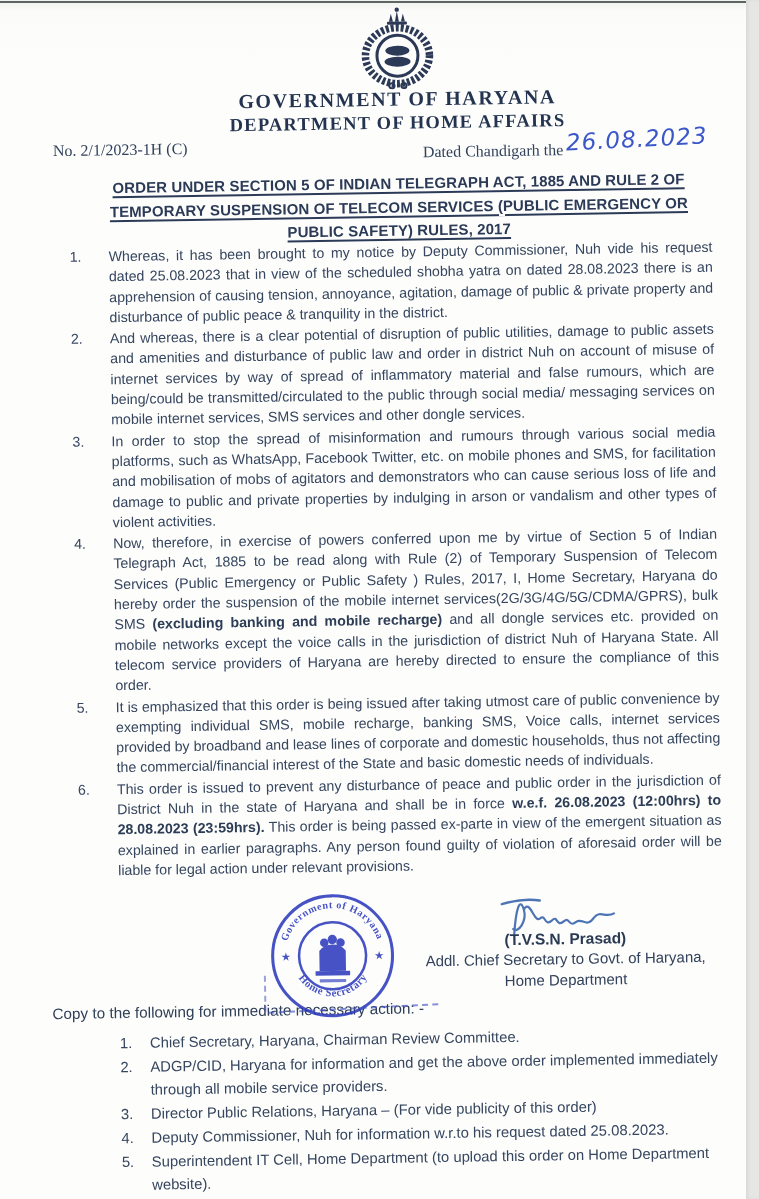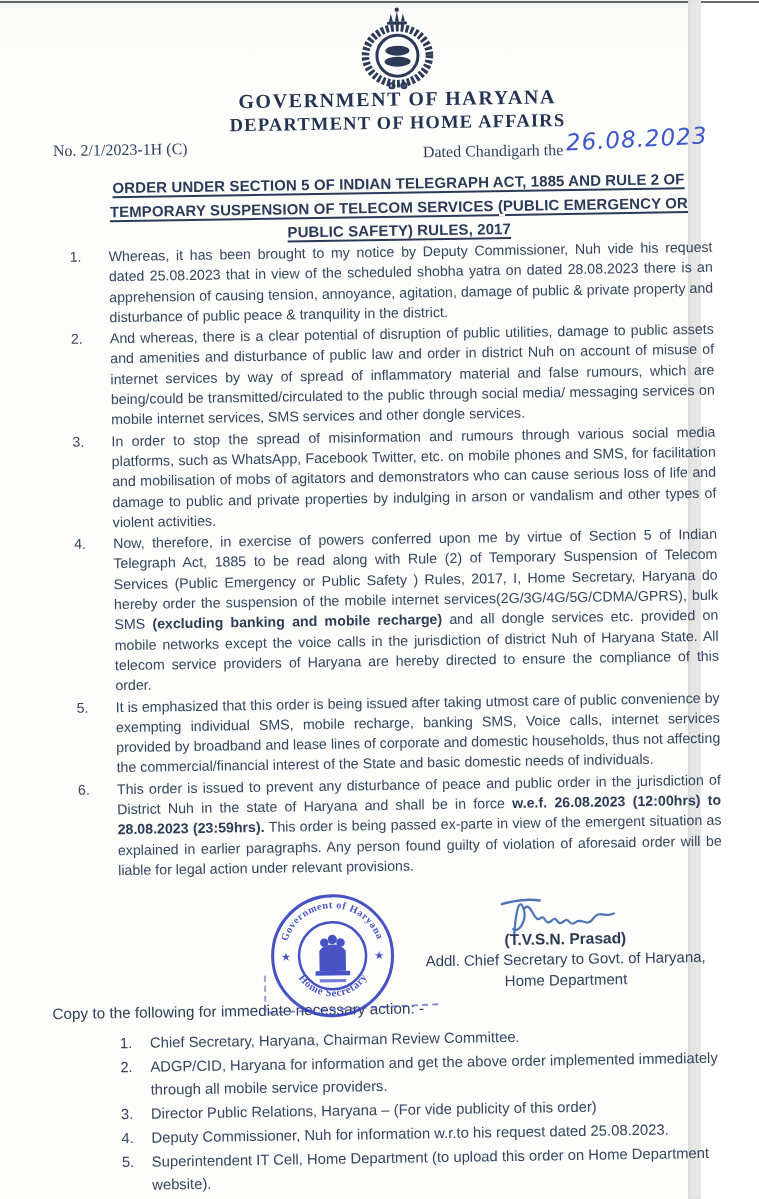--- a/index.html
+++ b/index.html
@@ -2,21 +2,21 @@
 <html><head>
 <meta charset="utf-8">
 <style>
   html,body{margin:0;padding:0;}
   body{
     width:759px;height:1199px;overflow:hidden;
     background:#ffffff;
     font-family:"Liberation Sans", sans-serif;
     -webkit-font-smoothing:antialiased;
   }
-  .page{position:relative;width:701px;height:1199px;
+  .page{position:relative;width:759px;height:1199px;
     background:linear-gradient(180deg,#eef1ee 0px,#fbfbf9 10px,#fdfdfc 60px,#fdfdfc 100%);
   }
   .scan-top{position:absolute;top:1px;left:0;width:759px;height:2px;background:#3b4042;opacity:.8;}
   .scan-right{position:absolute;top:0;right:0;width:13px;height:1199px;background:#e6e6e4;box-shadow:inset 2px 0 3px rgba(0,0,0,.06);}
   .doc{position:absolute;left:0;top:0;width:759px;height:1199px;transform:rotate(-0.9deg);transform-origin:380px 600px;}
 
   
   .emblem{position:absolute;left:348px;top:6px;width:116px;height:84px;}
   .gov-lines{position:absolute;left:50px;top:88px;width:710px;text-align:center;color:#243450;}
   .gov-l1{font-family:"Liberation Serif",serif;font-weight:bold;font-size:20px;letter-spacing:1.6px;}

